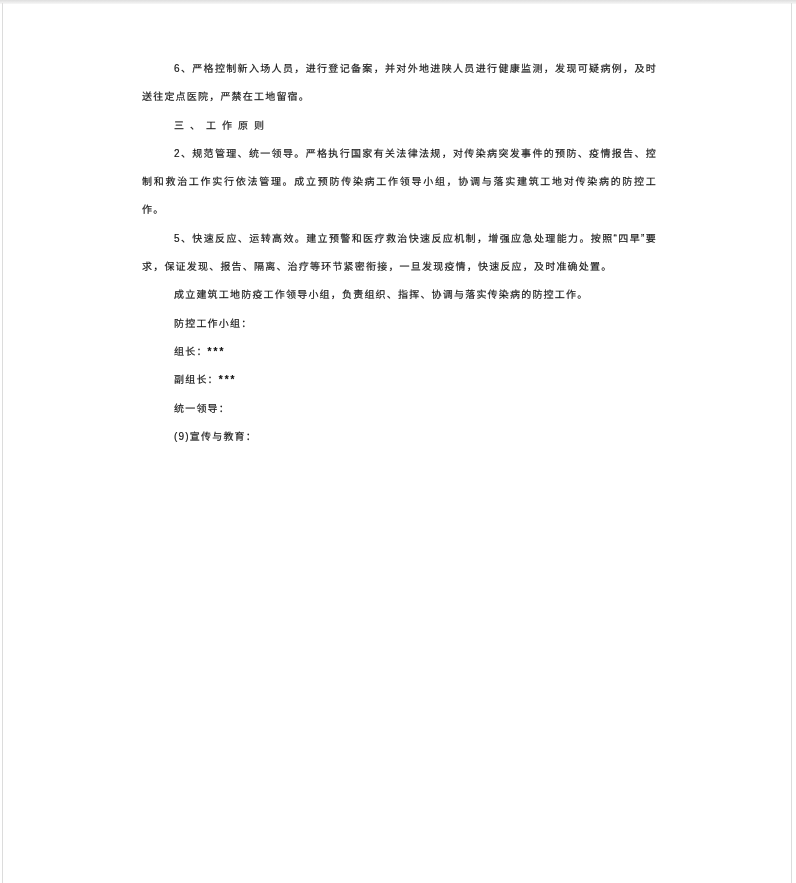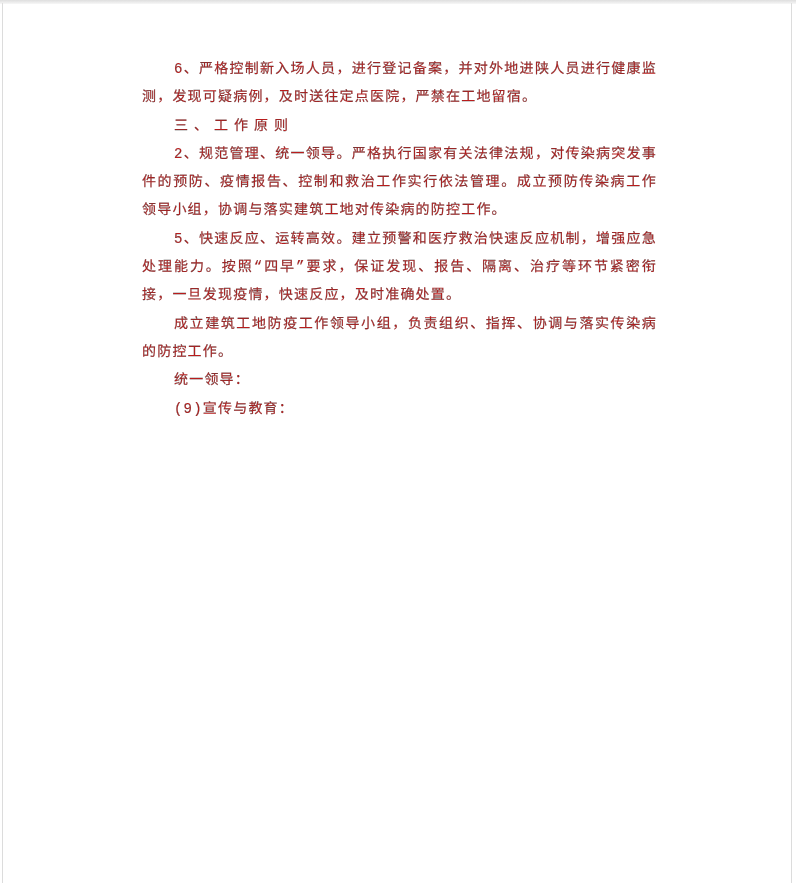--- a/index.html
+++ b/index.html
@@ -33,27 +33,27 @@
     background: #dcdcdc;
   }
   .doc-body {
     position: absolute;
     left: 142px;
     top: 55px;
     width: 515px;
   }
   .para {
     margin: 0;
-    font-size: 14px;
+    font-size: 10px;
     line-height: 28.3px;
     letter-spacing: 1.2px;
-    color: #b91c1c;
+    color: #000000;
     text-align: justify;
     text-indent: 32px;
-    font-family: Liberation Mono, monospace;
+    font-family: Liberation Sans, sans-serif;
     -webkit-text-stroke: 0.2px #4a4a4a;
   }
   .heading {
     letter-spacing: 6px;
   }
   .field-value {
     font-weight: bold;
     letter-spacing: 2px;
   }
 </style>
@@ -63,15 +63,18 @@
 <div class="page-edge-top"></div>
 <div class="page-edge-left"></div>
 <div class="page-edge-right"></div>
 
 <div class="doc-body" id="doc-body">
     <p class="para">6、严格控制新入场人员，进行登记备案，并对外地进陕人员进行健康监测，发现可疑病例，及时送往定点医院，严禁在工地留宿。</p>
     <p class="para heading">三、工作原则</p>
     <p class="para">2、规范管理、统一领导。严格执行国家有关法律法规，对传染病突发事件的预防、疫情报告、控制和救治工作实行依法管理。成立预防传染病工作领导小组，协调与落实建筑工地对传染病的防控工作。</p>
     <p class="para">5、快速反应、运转高效。建立预警和医疗救治快速反应机制，增强应急处理能力。按照“四早”要求，保证发现、报告、隔离、治疗等环节紧密衔接，一旦发现疫情，快速反应，及时准确处置。</p>
     <p class="para">成立建筑工地防疫工作领导小组，负责组织、指挥、协调与落实传染病的防控工作。</p>
+    <p class="para">防控工作小组：</p>
+    <p class="para"><span>组长：</span><span class="field-value">***</span></p>
+    <p class="para"><span>副组长：</span><span class="field-value">***</span></p>
     <p class="para">统一领导：</p>
     <p class="para">(9)宣传与教育：</p>
   </div>
 
 </body></html>

